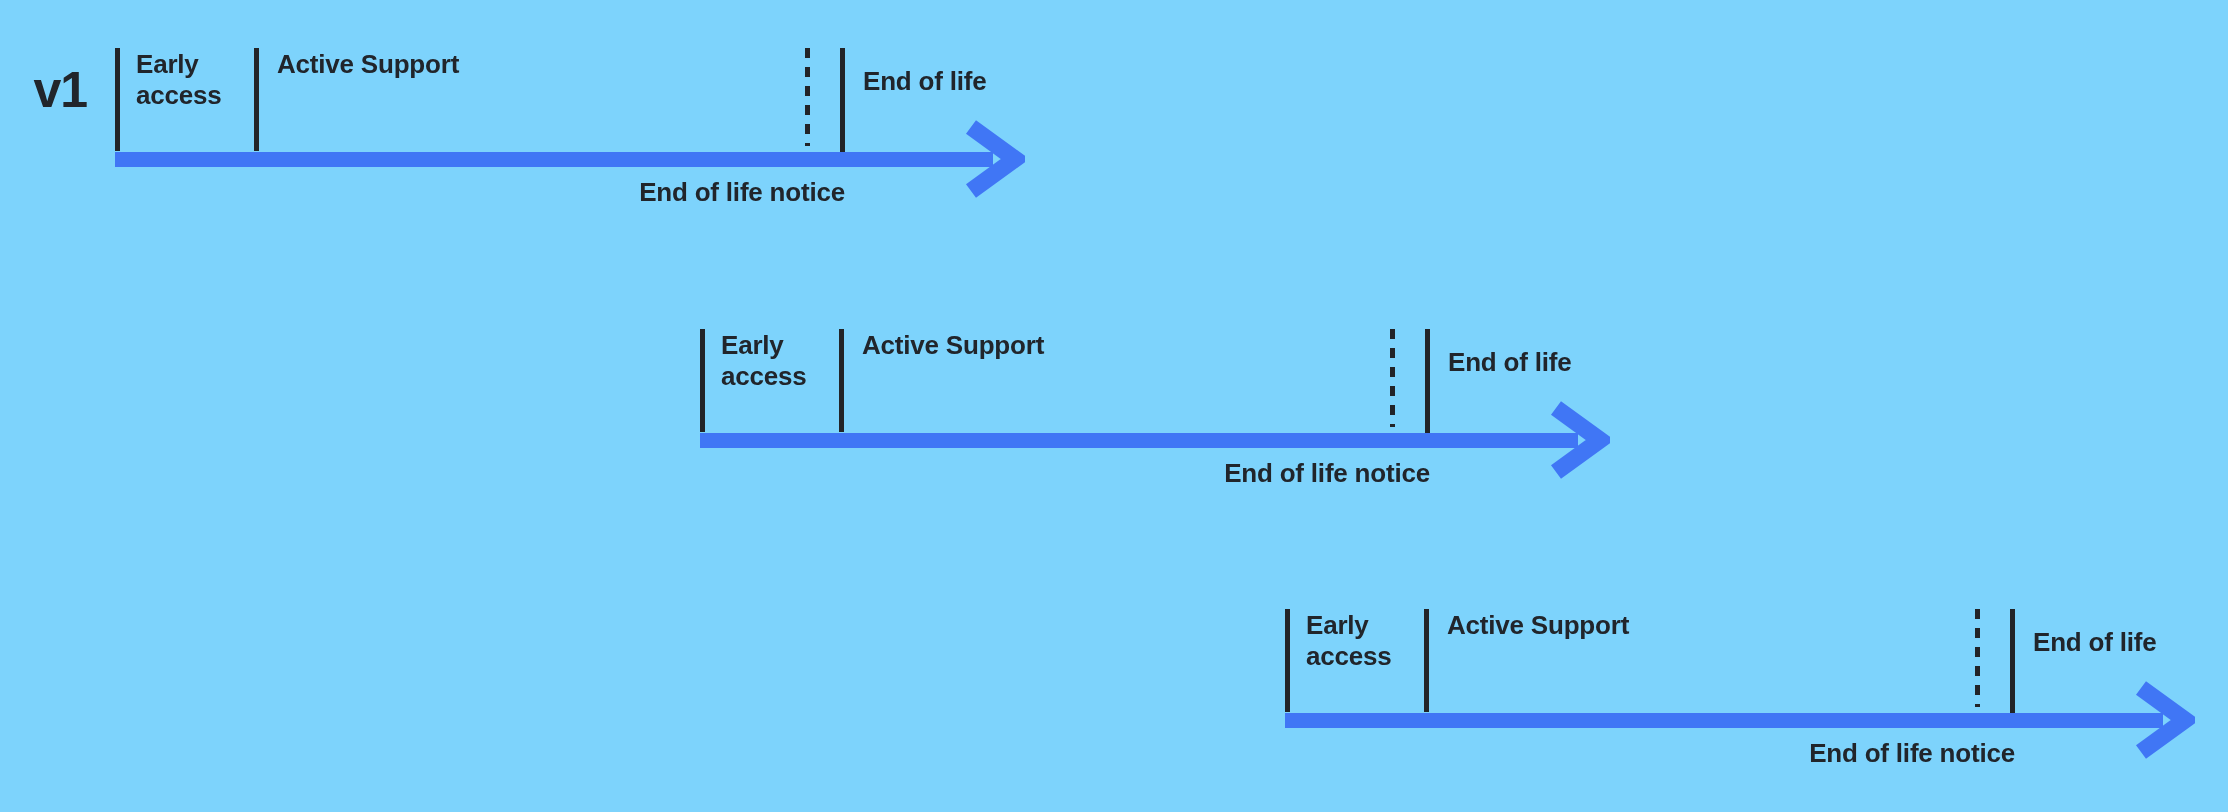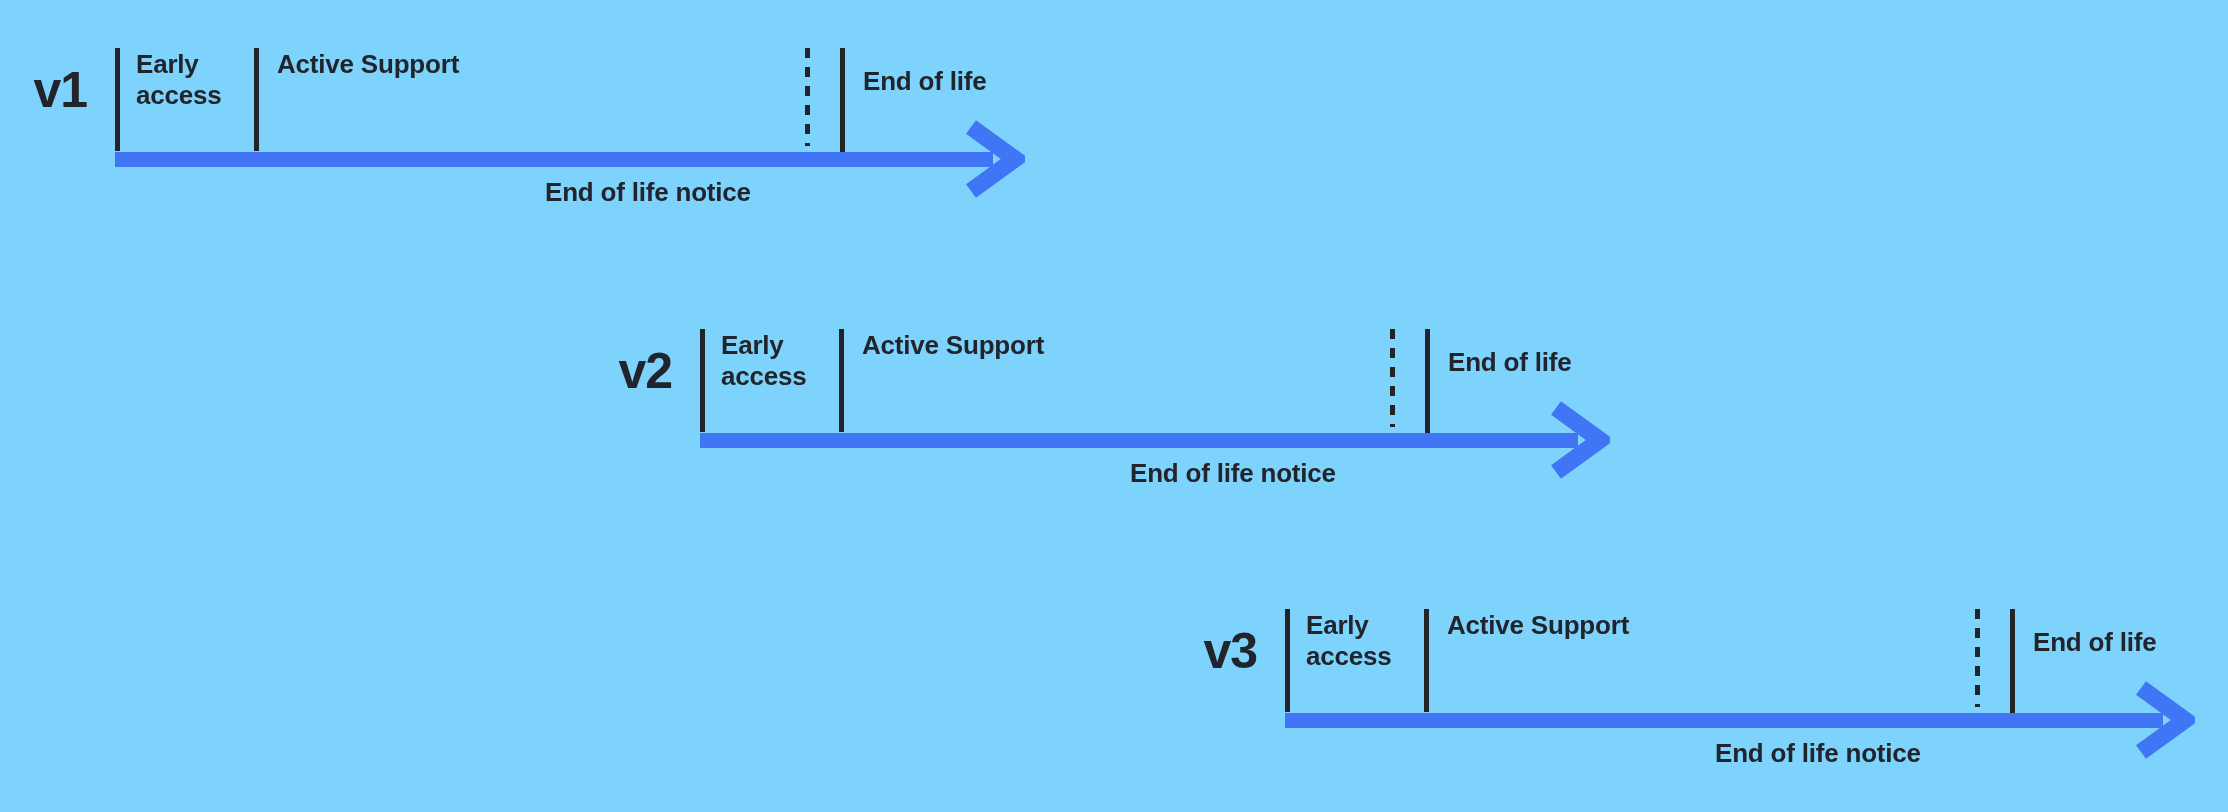--- a/index.html
+++ b/index.html
@@ -73,21 +73,21 @@
     letter-spacing: -0.2px;
   }
   .early-access   { left: calc(var(--x0) + 19px); }
   .active-support { left: calc(var(--x0) + 160px); white-space: nowrap; }
   .end-of-life    { left: calc(var(--x0) + 746px); white-space: nowrap; margin-top: 17px; }
   .eol-notice {
     position: absolute;
     left: calc(var(--x0) + 428px);
     top: calc(var(--yc) + 18px);
     width: 300px;
-    text-align: left;
+    text-align: right;
     font-size: 26px;
     font-weight: 700;
     color: #21252b;
     white-space: nowrap;
     letter-spacing: -0.2px;
   }
 </style>
 </head>
 <body>
 
@@ -104,38 +104,36 @@
       <path d="M8 11 L52 43 L8 75" fill="none" stroke="#4076f5" stroke-width="17" stroke-linecap="butt" stroke-linejoin="miter"></path>
     </svg>
     <div class="phase-label early-access">Early
 access</div>
     <div class="phase-label active-support">Active Support</div>
     <div class="phase-label end-of-life">End of life</div>
     <div class="eol-notice">End of life notice</div>
   </div>
 
   <div class="timeline t2">
-    <div class="version-label">v2</div>
     <div class="tick tick-start"></div>
     <div class="tick tick-active"></div>
     <div class="tick-dashed tick"></div>
     <div class="tick tick-eol"></div>
     <div class="arrow-bar"></div>
     <svg class="arrow-head" viewBox="0 0 62 86" xmlns="http://www.w3.org/2000/svg">
       <path d="M8 11 L52 43 L8 75" fill="none" stroke="#4076f5" stroke-width="17" stroke-linecap="butt" stroke-linejoin="miter"></path>
     </svg>
     <div class="phase-label early-access">Early
 access</div>
     <div class="phase-label active-support">Active Support</div>
     <div class="phase-label end-of-life">End of life</div>
     <div class="eol-notice">End of life notice</div>
   </div>
 
   <div class="timeline t3">
-    <div class="version-label">v3</div>
     <div class="tick tick-start"></div>
     <div class="tick tick-active"></div>
     <div class="tick-dashed tick"></div>
     <div class="tick tick-eol"></div>
     <div class="arrow-bar"></div>
     <svg class="arrow-head" viewBox="0 0 62 86" xmlns="http://www.w3.org/2000/svg">
       <path d="M8 11 L52 43 L8 75" fill="none" stroke="#4076f5" stroke-width="17" stroke-linecap="butt" stroke-linejoin="miter"></path>
     </svg>
     <div class="phase-label early-access">Early
 access</div>

